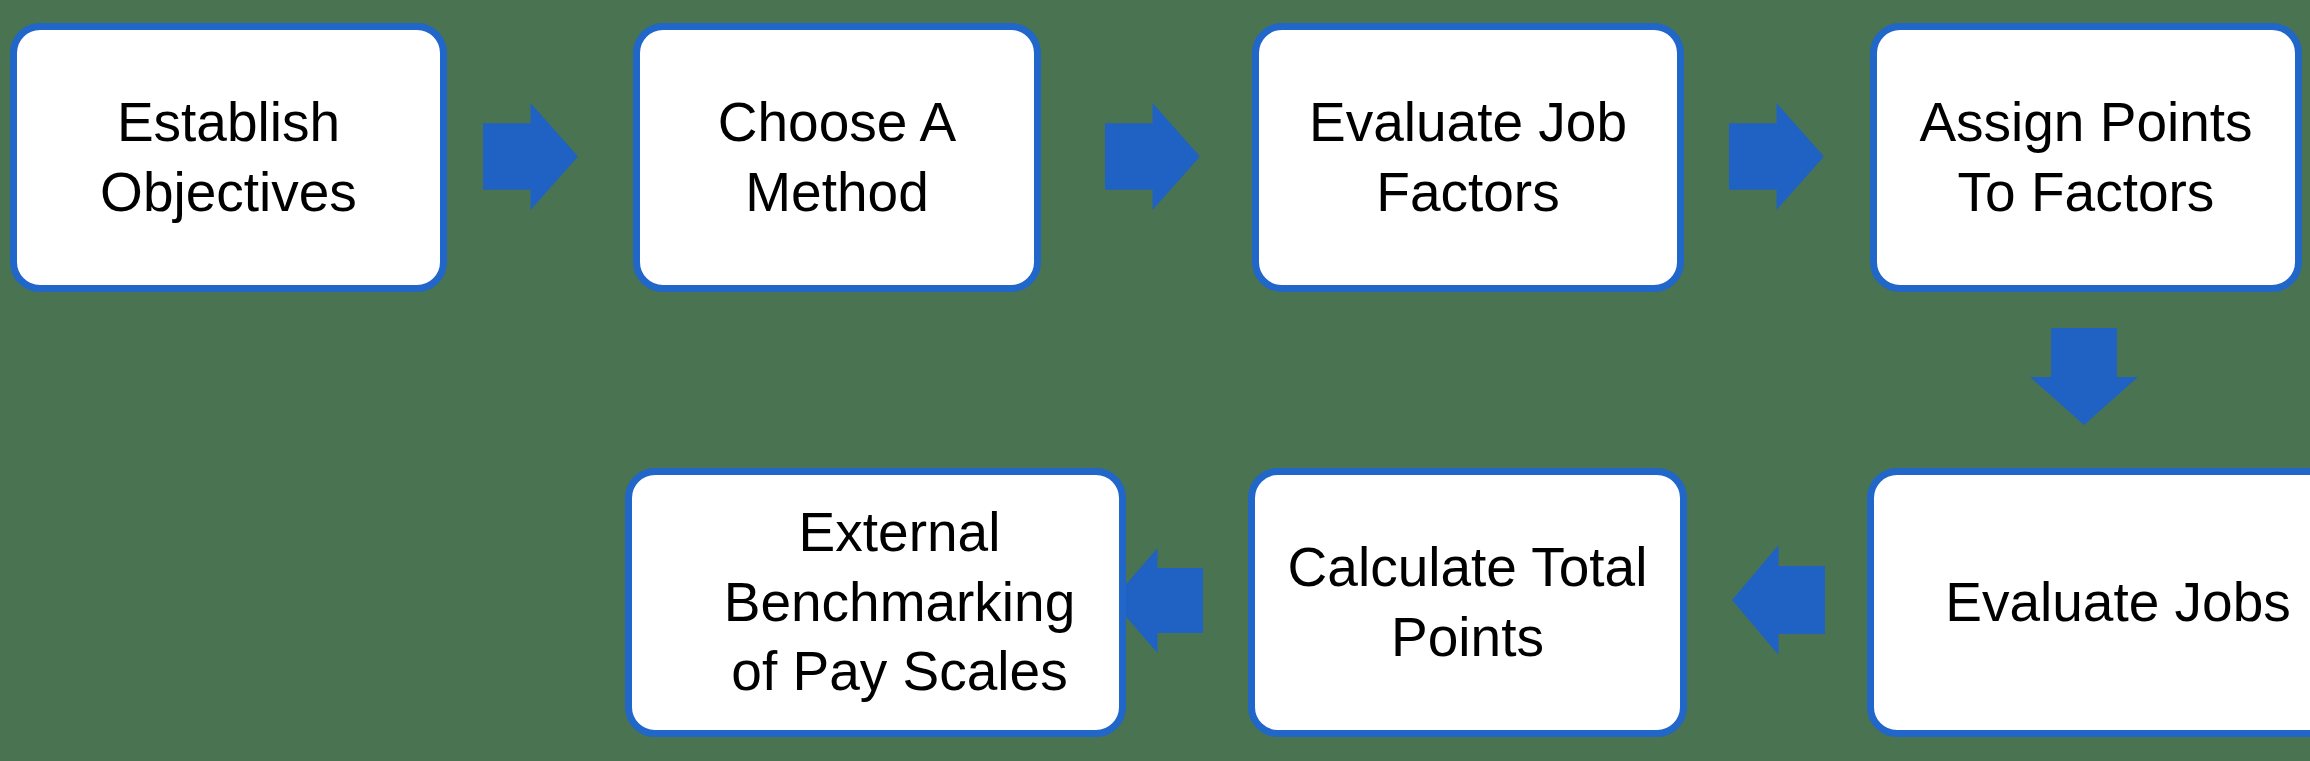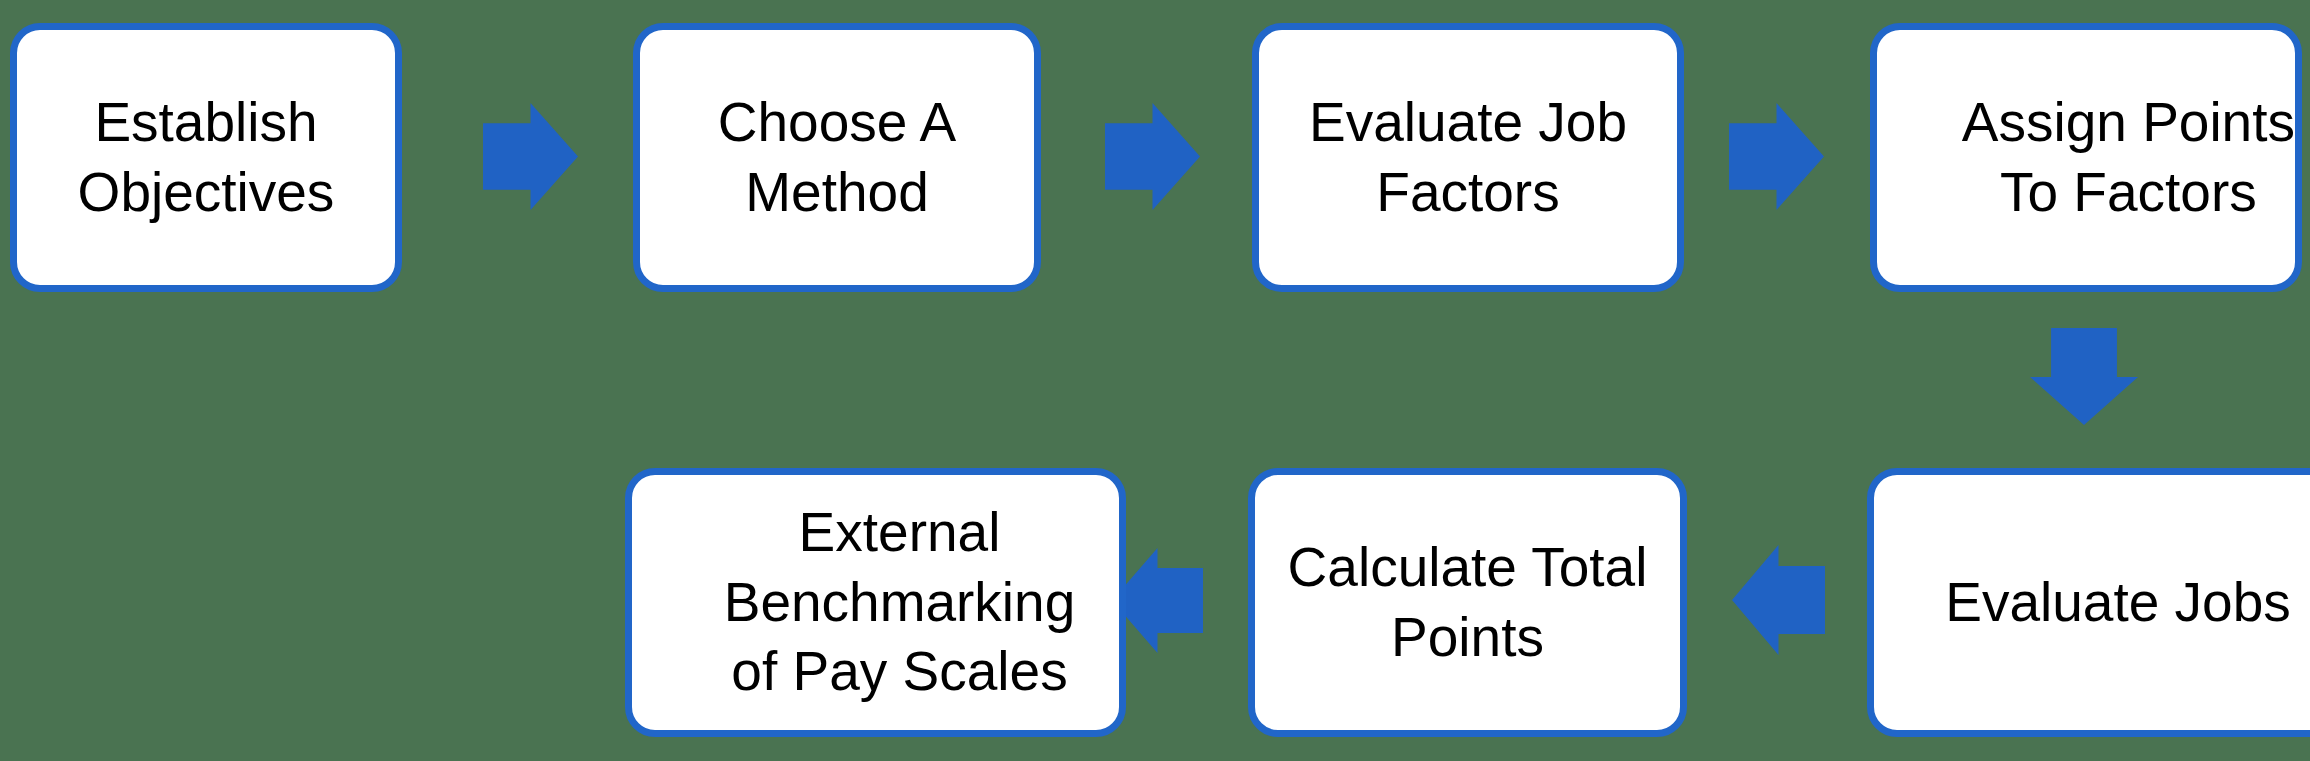--- a/index.html
+++ b/index.html
@@ -43,24 +43,24 @@
   .arrow-right {
     clip-path: polygon(0 19%, 50% 19%, 50% 0, 100% 50%, 50% 100%, 50% 81%, 0 81%);
   }
   .arrow-left {
     clip-path: polygon(100% 19%, 50% 19%, 50% 0, 0 50%, 50% 100%, 50% 81%, 100% 81%);
   }
   .arrow-down {
     clip-path: polygon(19.5% 0, 80.5% 0, 80.5% 50.5%, 100% 50.5%, 50% 100%, 0 50.5%, 19.5% 50.5%);
   }
   
-  #box-1 { left: 10px;   top: 23px;  width: 392px; }
+  #box-1 { left: 10px;   top: 23px;  width: 437px; }
   #box-2 { left: 633px;  top: 23px;  width: 408px; }
   #box-3 { left: 1252px; top: 23px;  width: 432px; }
-  #box-4 { left: 1870px; top: 23px;  width: 432px; justify-content: flex-end; }
+  #box-4 { left: 1870px; top: 23px;  width: 432px; }
   #box-5 { left: 1867px; top: 468px; width: 502px; }
   #box-6 { left: 1248px; top: 468px; width: 439px; }
   #box-7 { left: 625px;  top: 468px; width: 501px; padding-left: 48px; }
 
   #arrow-1 { left: 483px;  top: 103px; width: 95px;  height: 107px; }
   #arrow-2 { left: 1105px; top: 103px; width: 95px;  height: 107px; }
   #arrow-3 { left: 1729px; top: 103px; width: 95px;  height: 107px; }
   #arrow-4 { left: 2030px; top: 328px; width: 108px; height: 97px;  }
   #arrow-5 { left: 1732px; top: 545px; width: 93px;  height: 110px; }
   #arrow-6 { left: 1112px; top: 548px; width: 91px;  height: 105px; }

